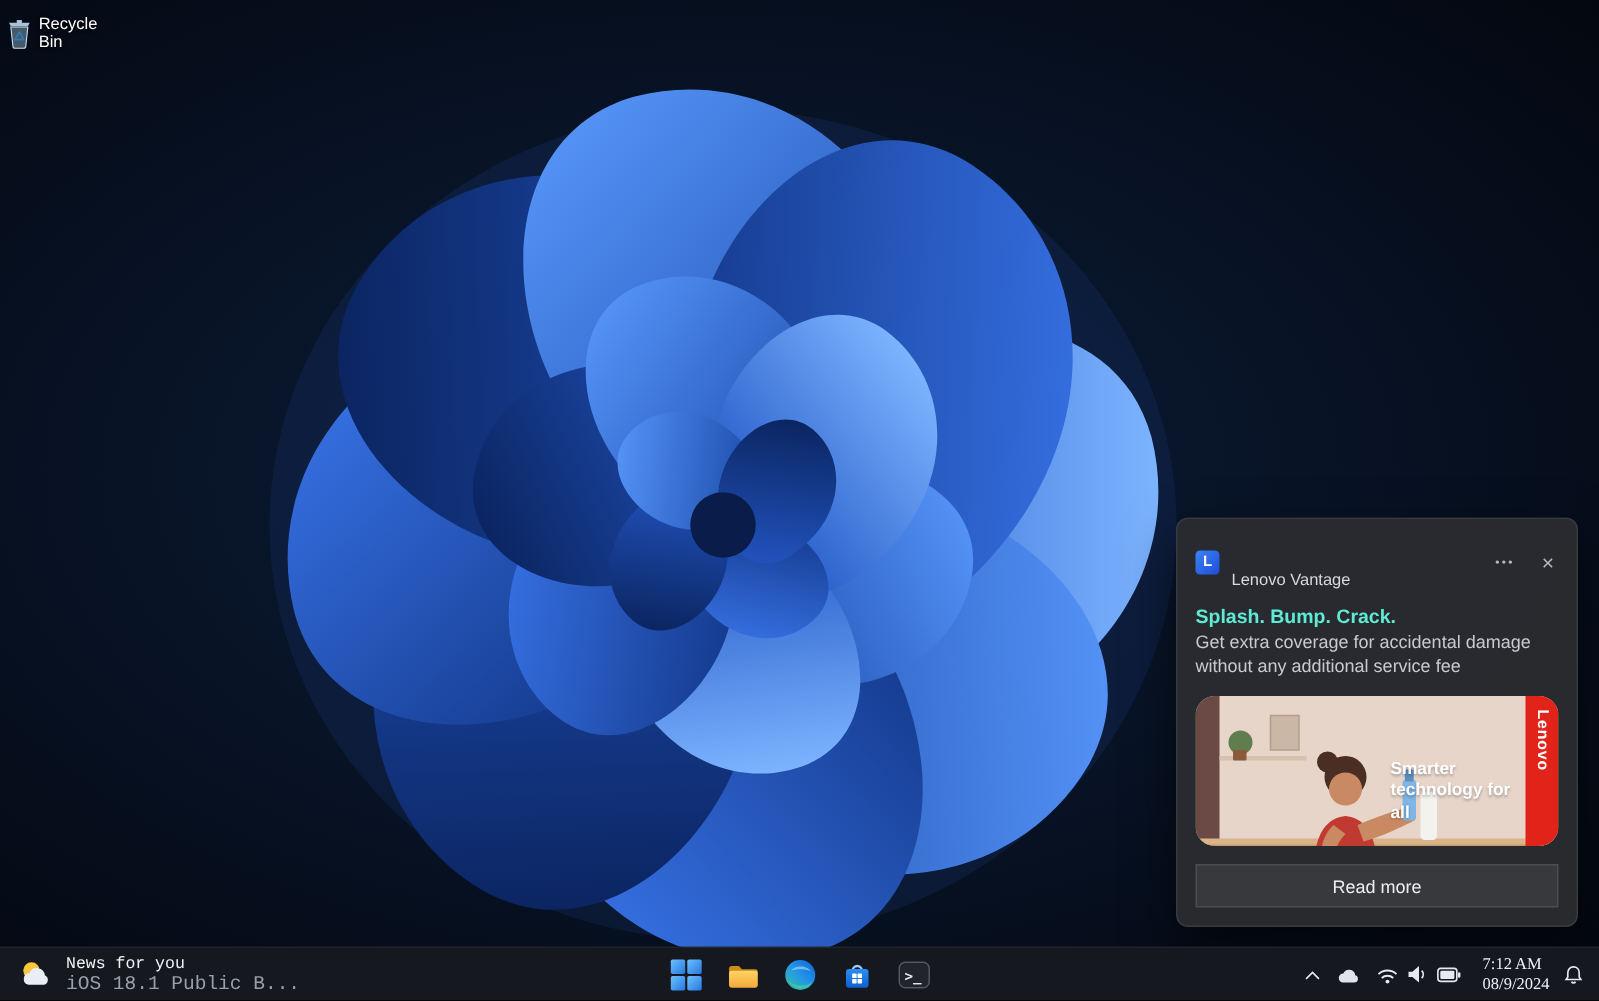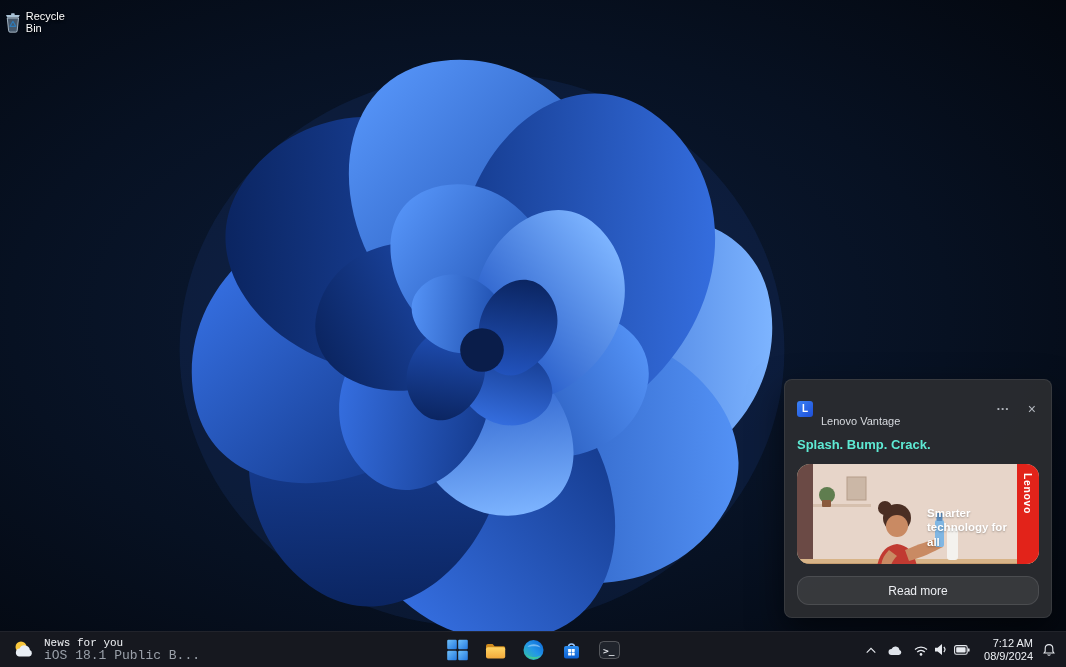--- a/index.html
+++ b/index.html
@@ -34,37 +34,37 @@
   .more-btn{font-size:8px;letter-spacing:1.5px;line-height:14px;}
   .close-btn{font-size:14px;line-height:14px;}
   .toast-title{padding:4px 12px 0;font-size:13px;font-weight:bold;color:#5eead4;}
   .toast-body{padding:3px 14px 0 12px;font-size:12px;line-height:1.28;color:#c7cace;}
   .ad{position:relative;margin:12px 12px 0;height:100px;border-radius:13px;overflow:hidden;background:#14532d;}
   .ad svg{position:absolute;inset:0;display:block;}
   .ad-tagline{position:absolute;top:42px;right:32px;width:80px;font-size:11.5px;font-weight:bold;color:#fff;
     line-height:1.25;text-shadow:0 1px 2px rgba(0,0,0,.3);}
   .ad-band{position:absolute;top:0;right:0;bottom:0;width:22px;background:#e2231a;display:flex;justify-content:center;}
   .ad-brand{writing-mode:vertical-rl;color:#fff;font-size:10.5px;font-weight:bold;letter-spacing:.6px;margin-top:9px;}
-  .read-more{margin:12px;height:27px;border-radius:12px;background:rgba(255,255,255,.07);
+  .read-more{margin:12px;height:27px;border-radius:0;background:rgba(255,255,255,.07);
     border:1px solid rgba(255,255,255,.10);display:flex;align-items:center;justify-content:center;
     font-size:12px;color:#eceef2;}
 
   
   .taskbar{position:absolute;left:0;right:0;bottom:0;height:35px;
     background:rgba(23,26,33,.94);border-top:1px solid rgba(255,255,255,.05);}
   .tb-center{position:absolute;left:50%;top:1px;transform:translateX(-50%);height:33px;display:flex;align-items:center;gap:3px;}
   .tb-btn{width:35px;height:30px;display:flex;align-items:center;justify-content:center;border-radius:5px;}
   .widgets{position:absolute;left:0;top:0;height:100%;display:flex;align-items:center;gap:8px;padding:0 12px;font-family:Liberation Mono, monospace;}
   .widgets-text{display:flex;flex-direction:column;line-height:12px;}
   .widgets-text .l1{font-size:11px;color:#f0f2f5;}
   .widgets-text .l2{font-size:13px;color:#9aa0a9;margin-top:1px;}
   .tray{position:absolute;right:5px;top:0;height:100%;display:flex;align-items:center;}
   .tray-btn{display:flex;align-items:center;justify-content:center;padding:4px 5px;border-radius:4px;}
   .quick{display:flex;align-items:center;gap:6px;padding:4px 6px;border-radius:4px;}
-  .clock{text-align:right;font-size:11px;color:#eef1f5;line-height:13px;margin:0 4px 0 8px;}
+  .clock{text-align:left;font-size:11px;color:#eef1f5;line-height:13px;margin:0 4px 0 8px;font-family:Liberation Serif, serif;}
 </style>
 </head>
 <body>
 
 <div class="desktop">
 
   <div class="wallpaper">
     <svg viewBox="0 0 1066 632" preserveAspectRatio="none">
       <defs>
         <radialGradient id="bgGrad" cx="45%" cy="50%" r="80%">
@@ -132,20 +132,21 @@
   </div>
 
   <div class="toast">
     <div class="toast-header">
       <div class="app-logo">L</div>
       <div class="app-name">Lenovo Vantage</div>
       <div class="hdr-btn more-btn">•••</div>
       <div class="hdr-btn close-btn">×</div>
     </div>
     <div class="toast-title">Splash. Bump. Crack.</div>
+    <div class="toast-body">Get extra coverage for accidental damage without any additional service fee</div>
 
     <div class="ad">
       <svg viewBox="0 0 242 128" preserveAspectRatio="none">
         <rect x="0" y="0" width="242" height="128" fill="#e7d5c9"></rect>
         <rect x="0" y="0" width="16" height="128" fill="#6b4a45"></rect>
         <rect x="16" y="40" width="58" height="3" fill="#d6c0ae"></rect>
         <circle cx="30" cy="31" r="8" fill="#5f7d4f"></circle>
         <rect x="25" y="36" width="9" height="7" rx="1" fill="#8a5a3c"></rect>
         <rect x="50" y="13" width="19" height="23" fill="#cbb7a6" stroke="#b59d8a"></rect>
         <rect x="0" y="98" width="242" height="30" fill="#c59c6f"></rect>

